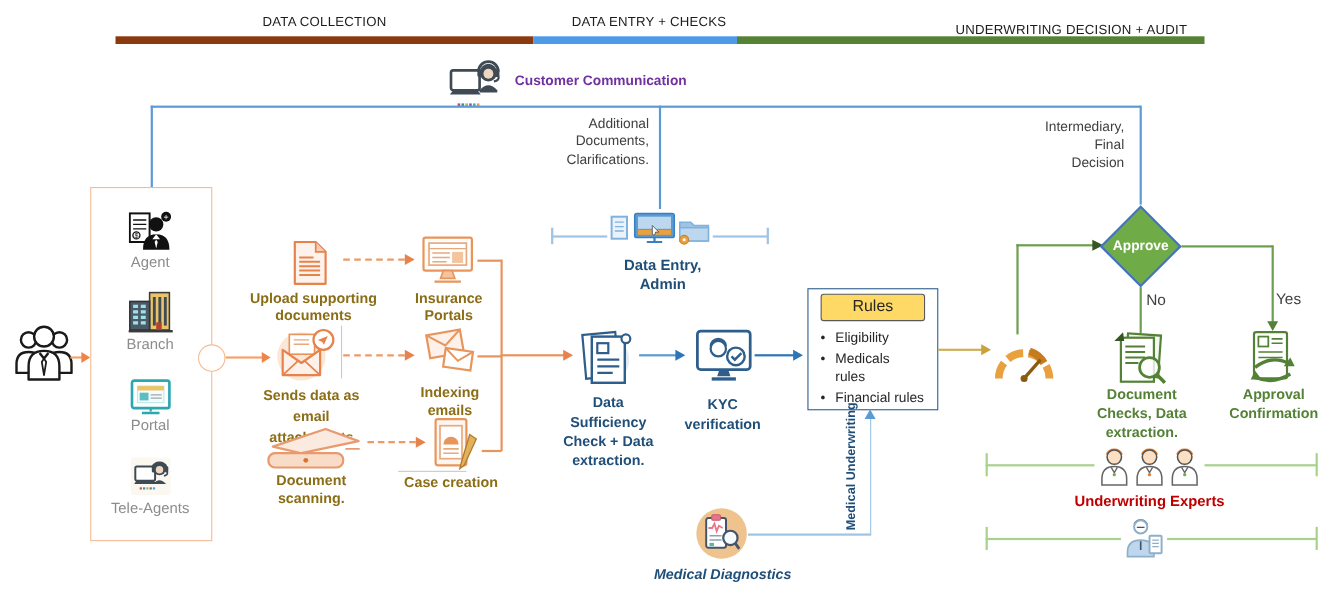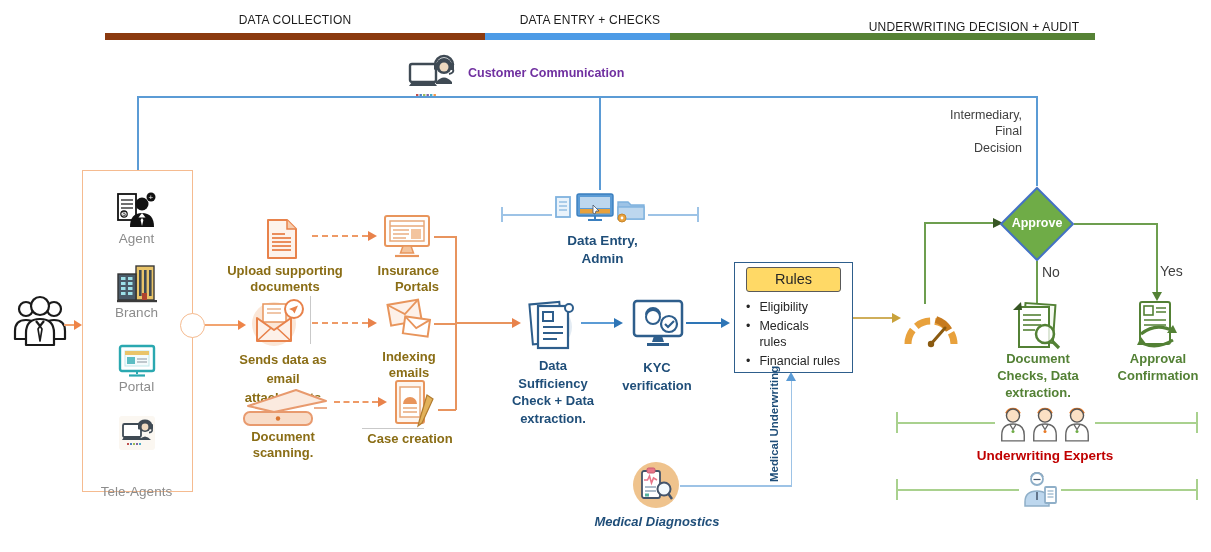--- a/index.html
+++ b/index.html
@@ -67,20 +67,23 @@
       </g>
     </svg>
   </div>
   <div class="A" style="left:468px;top:66px;font-size:12.5px;font-weight:bold;color:#7030A0;">Customer Communication</div>
 
   <div class="hl blue" style="left:137px;top:96px;width:900px;"></div>
   <div class="vl blue" style="left:137px;top:96px;height:74px;"></div>
   <div class="vl blue" style="left:599px;top:96px;height:110px;"></div>
   <div class="vl blue" style="left:1036px;top:96px;height:90px;"></div>
 
+  <div class="A note rgt pre" style="left:498px;top:104px;width:92px;">Additional
+Documents,
+Clarifications.</div>
   <div class="A note rgt pre" style="left:930px;top:107px;width:92px;">Intermediary,
 Final
 Decision</div>
 
   <div class="A" style="left:12px;top:293px;">
     <svg width="56" height="60" viewBox="0 0 56 60">
       <g fill="#fff" stroke="#1a1a1a" stroke-width="2.2" stroke-linejoin="round">
         <circle cx="14" cy="16" r="7"></circle>
         <circle cx="42" cy="16" r="7"></circle>
         <path d="M3 46 V38 Q3 27 14 27 Q25 27 25 38 V46 Z"></path>
@@ -166,21 +169,21 @@
       <path d="M21 26 q6 -7 12 0 z" fill="#3F4A54"></path>
       <g>
         <rect x="9" y="29" width="2" height="2" fill="#C0504D"></rect>
         <rect x="12" y="29" width="2" height="2" fill="#4F81BD"></rect>
         <rect x="15" y="29" width="2" height="2" fill="#9BBB59"></rect>
         <rect x="18" y="29" width="2" height="2" fill="#8064A2"></rect>
         <rect x="21" y="29" width="2" height="2" fill="#4BACC6"></rect>
       </g>
     </svg>
   </div>
-  <div class="A gray-t ctr" style="left:82px;top:454px;width:109px;margin-top:30px;">Tele-Agents</div>
+  <div class="A gray-t ctr" style="left:82px;top:454px;width:109px;">Tele-Agents</div>
 
   <div class="A" style="left:180px;top:313px;width:23px;height:23px;border:1.5px solid #F5BB90;border-radius:50%;background:#fff;z-index:2;"></div>
   <div class="hl orange" style="left:205px;top:324px;width:34px;"></div>
   <div class="ar" style="left:238px;top:320px;border-left:8px solid #EE8448;"></div>
 
   <div class="A" style="left:265px;top:218px;">
     <svg width="34" height="42" viewBox="0 0 34 42">
       <path d="M3 2 H22 L31 11 V40 H3 Z" fill="#FDF3EC" stroke="#E8824B" stroke-width="2" stroke-linejoin="round"></path>
       <path d="M22 2 V11 H31" fill="#F6CDAF" stroke="#E8824B" stroke-width="1.5"></path>
       <line x1="7" y1="16" x2="20" y2="16" stroke="#E8824B" stroke-width="1.8"></line>
@@ -228,21 +231,21 @@
       <rect x="8" y="7" width="34" height="20" fill="#fff" stroke="#E8A879" stroke-width="1.5"></rect>
       <line x1="8" y1="12" x2="42" y2="12" stroke="#E8A879" stroke-width="1.3"></line>
       <line x1="11" y1="16" x2="27" y2="16" stroke="#E8A879" stroke-width="1.4"></line>
       <line x1="11" y1="20" x2="27" y2="20" stroke="#E8A879" stroke-width="1.4"></line>
       <line x1="11" y1="24" x2="24" y2="24" stroke="#E8A879" stroke-width="1.4"></line>
       <rect x="29" y="15" width="10" height="10" fill="#F3C49E"></rect>
       <path d="M21 32 h8 l2.5 7 h-13 z" fill="#F3C49E" stroke="#E8955C" stroke-width="1.5"></path>
       <line x1="13" y1="42" x2="37" y2="42" stroke="#E8955C" stroke-width="2.2"></line>
     </svg>
   </div>
-  <div class="A olive ctr pre" style="left:357px;top:263px;width:82px;text-align:right;">Insurance
+  <div class="A olive ctr pre" style="left:367px;top:263px;width:82px;">Insurance
 Portals</div>
 
   <div class="A" style="left:384px;top:296px;">
     <svg width="50" height="48" viewBox="0 0 50 48">
       <g transform="rotate(-10 21 16)">
         <rect x="5" y="6" width="31" height="21" fill="#FDF1E9" stroke="#E8955C" stroke-width="2"></rect>
         <path d="M5 6 L20.5 18 L36 6" fill="none" stroke="#E8955C" stroke-width="1.8"></path>
       </g>
       <g transform="rotate(8 32 30)">
         <rect x="20" y="22" width="25" height="17" fill="#fff" stroke="#E8955C" stroke-width="2"></rect>

